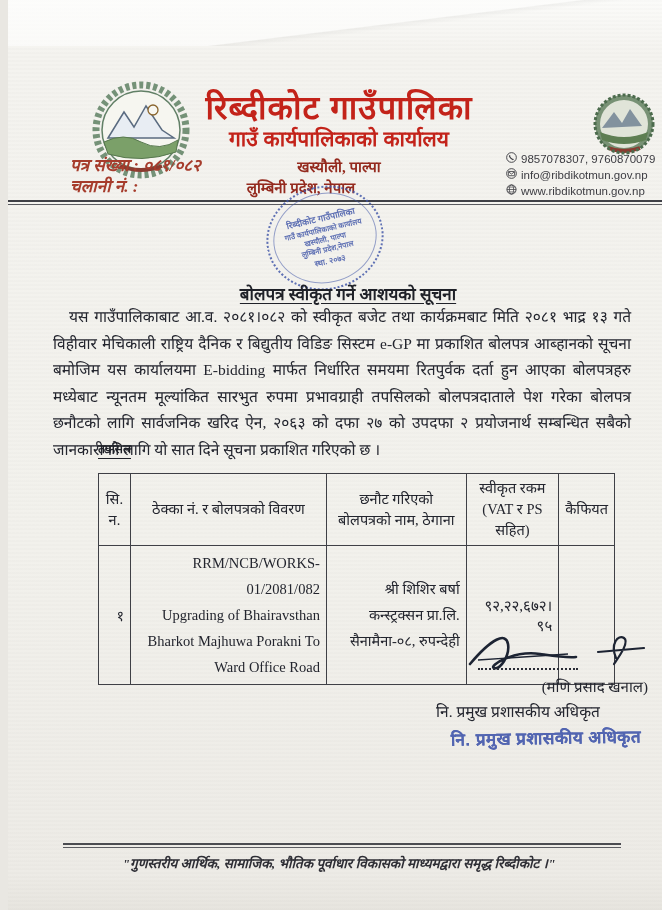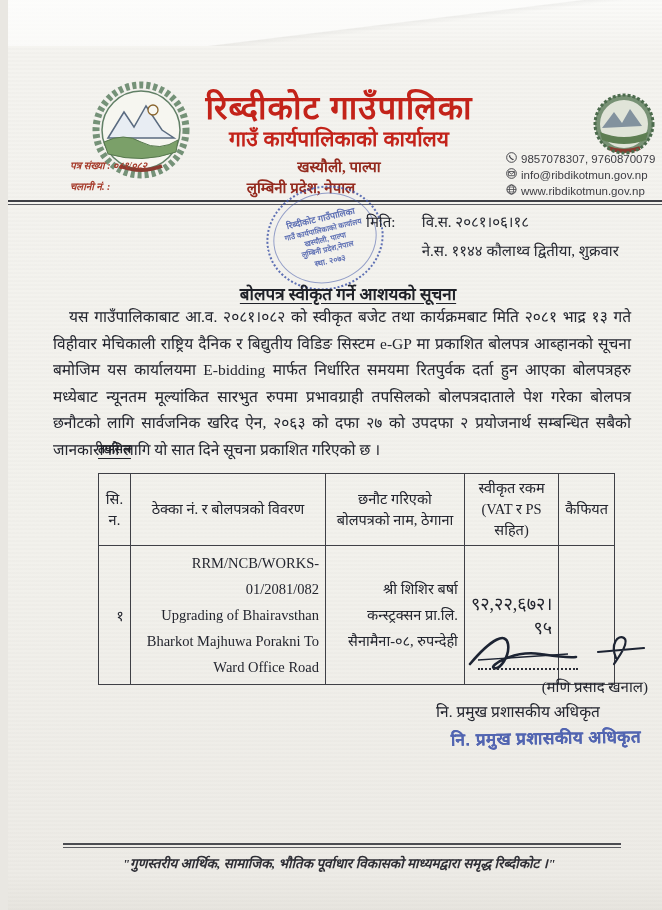--- a/index.html
+++ b/index.html
@@ -27,21 +27,21 @@
     font-family:"Liberation Sans","DejaVu Sans",sans-serif;
     font-size:33px;font-weight:700;color:#c3231a;letter-spacing:1px;}
   .office{left:0;top:124px;width:662px;text-align:center;
     font-family:"Liberation Sans","DejaVu Sans",sans-serif;
     font-size:21px;font-weight:700;color:#c3231a;}
   .addr1{left:0;top:156px;width:662px;text-align:center;font-weight:700;
     font-size:15px;color:#942a1e;}
   .addr2{left:0;top:177px;width:586px;text-align:center;font-weight:700;
     font-size:15px;color:#942a1e;}
 
-  .letterno{left:62px;top:155px;font-size:10px;color:#a63c2c;font-weight:700;line-height:21px;font-style:italic;}
+  .letterno{left:62px;top:155px;font-size:17px;color:#a63c2c;font-weight:700;line-height:21px;font-style:italic;}
   .contact{left:498px;top:151px;font-family:"Liberation Sans","DejaVu Sans",sans-serif;
     font-size:11.5px;color:#3c3c42;line-height:16px;}
   .contact .row{display:flex;align-items:flex-start;gap:4px;}
   .contact svg{flex:0 0 auto;}
 
   .emblem-left{left:82px;top:80px;}
   .emblem-right{left:584px;top:92px;}
 
   .hdr-line{left:0;top:200px;width:662px;height:6px;
     border-top:2.5px solid #3f4046;}
@@ -80,21 +80,21 @@
   table.tender th{font-weight:400;text-align:center;height:58px;line-height:21px;}
   table.tender td{height:108px;text-align:right;}
   .col-sn{width:32px;}
   .col-contract{width:198px;}
   .col-bidder{width:142px;}
   .col-amount{width:93px;}
   .col-remarks{width:52px;}
   td.sn{text-align:center;}
   td.contract{text-align:left;padding-left:12px;line-height:26px;}
   td.bidder{text-align:center;line-height:26px;}
-  td.amount{text-align:center;font-size:18px;}
+  td.amount{text-align:center;font-size:15px;}
 
   
   .sig-art{left:440px;top:624px;}
   .sig-dots{left:470px;top:668px;width:100px;border-bottom:2px dotted #2a2c36;}
   .sig-name{left:380px;top:676px;width:260px;text-align:right;font-size:15px;color:#23252e;}
   .sig-desig{left:360px;top:700px;width:300px;text-align:center;font-size:15.5px;color:#23252e;}
   .desig-stamp{left:418px;top:726px;width:240px;text-align:center;
     font-family:"Liberation Sans","DejaVu Sans",sans-serif;
     font-size:17px;font-weight:700;color:#3d53aa;opacity:.88;letter-spacing:.5px;
     transform:rotate(-1deg);text-shadow:0 0 .6px #3d53aa;}
@@ -185,26 +185,20 @@
     <div class="ring2"></div>
     <div class="txt">
       <div class="s1">रिब्दीकोट गाउँपालिका</div>
       <div class="s2">गाउँ कार्यपालिकाको कार्यालय</div>
       <div class="s3">खस्यौली, पाल्पा</div>
       <div class="s4">लुम्बिनी प्रदेश,नेपाल</div>
       <div class="s5">स्था. २०७३</div>
     </div>
   </div>
 
-  <div class="abs dateblk">
-    <div><span class="lbl">मिति:</span>
-      <span>वि.स. २०८१।०६।१८</span></div>
-    <div><span class="lbl"></span>
-      <span>ने.स. ११४४ कौलाथ्व द्वितीया, शुक्रवार</span></div>
-  </div>
 
   <div class="abs notice-title">बोलपत्र स्वीकृत गर्ने आशयको सूचना</div>
   <div class="abs body-par">यस गाउँपालिकाबाट आ.व. २०८१।०८२ को स्वीकृत बजेट तथा कार्यक्रमबाट मिति २०८१ भाद्र १३ गते विहीवार मेचिकाली राष्ट्रिय दैनिक र  बिद्युतीय विडिङ सिस्टम e-GP मा प्रकाशित बोलपत्र आब्हानको सूचना बमोजिम यस कार्यालयमा E-bidding मार्फत निर्धारित समयमा रितपुर्वक दर्ता हुन आएका बोलपत्रहरु मध्येबाट न्यूनतम मूल्यांकित सारभुत रुपमा प्रभावग्राही तपसिलको बोलपत्रदाताले पेश गरेका बोलपत्र छनौटको लागि सार्वजनिक खरिद  ऐन, २०६३ को दफा २७ को उपदफा २ प्रयोजनार्थ सम्बन्धित सबैको जानकारीको लागि यो सात दिने सूचना प्रकाशित गरिएको छ ।</div>
   <div class="abs tapasil">तपसिल</div>
 
   <table class="tender">
     <colgroup>
       <col class="col-sn">
         <col class="col-contract">
         <col class="col-bidder">

